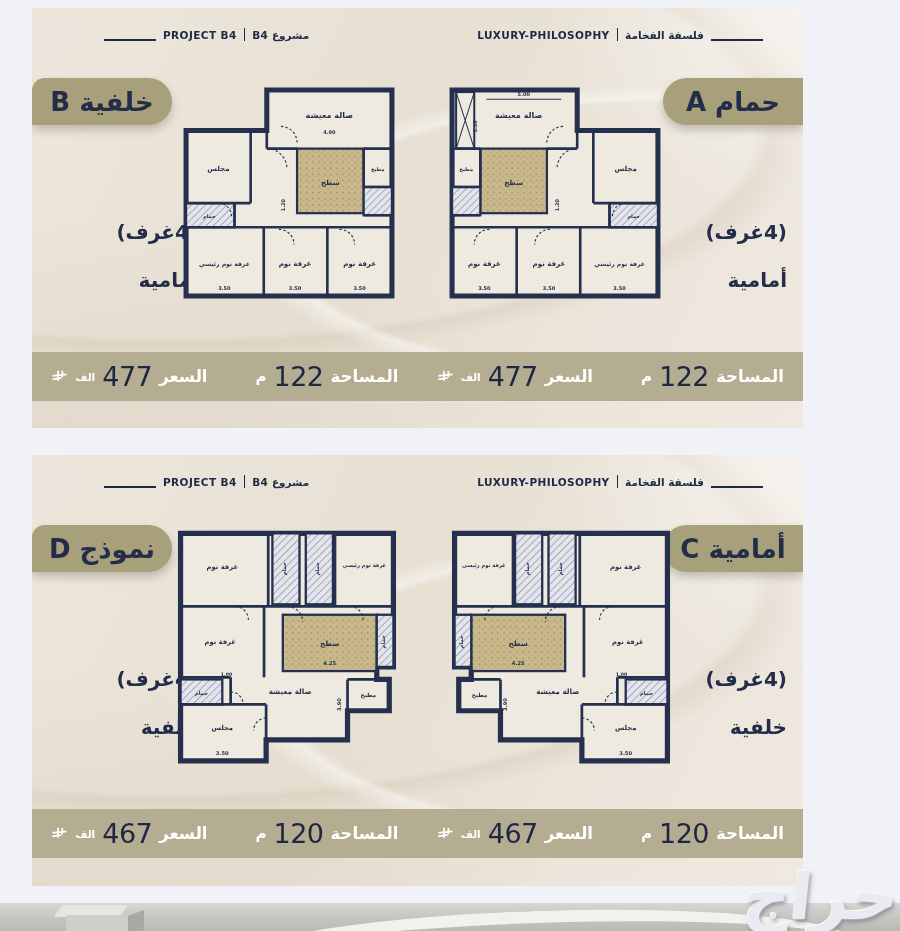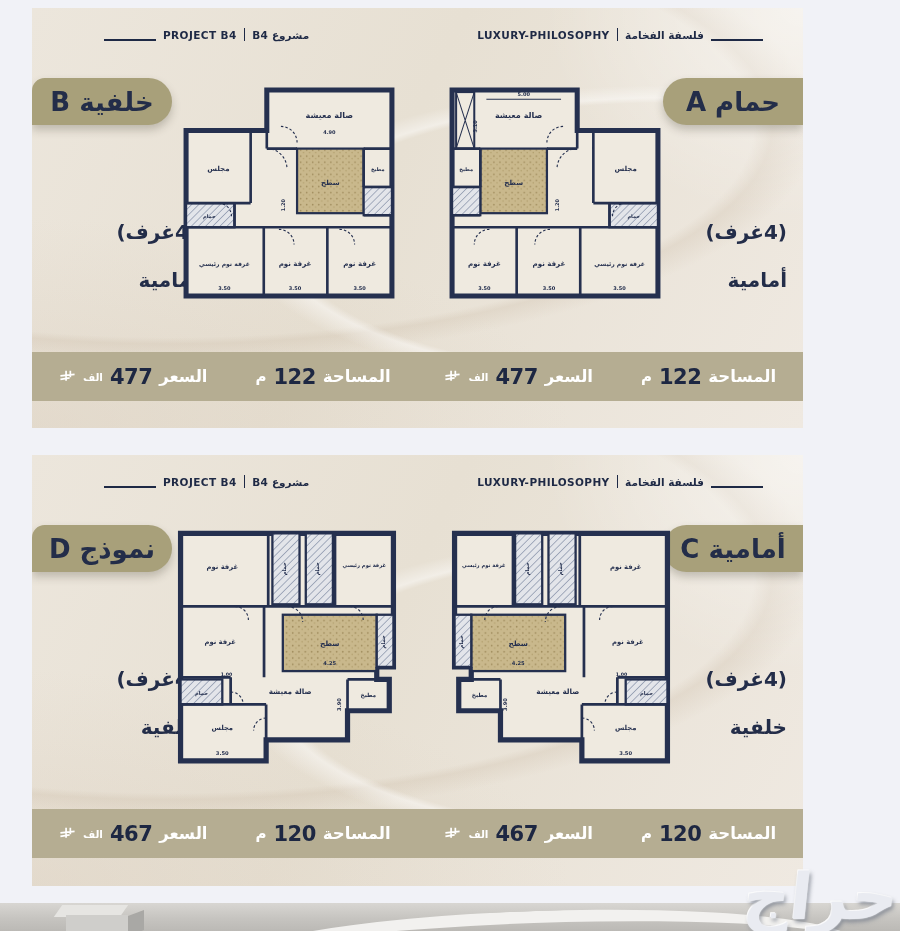--- a/index.html
+++ b/index.html
@@ -41,21 +41,21 @@
   .side-left{left:16px}
   .side-right{right:16px}
   .side.rooms{top:212px;font-size:20px}
   .side.pos{top:260px;font-size:20px}
   
   .bar{position:absolute;left:0;right:0;top:344px;height:49px;background:#b5ad92;display:flex}
   #panel2 .bar{top:354px}
   .bar-half{flex:1;display:flex;direction:rtl;align-items:center;justify-content:center;gap:48px}
   .pair{display:flex;direction:rtl;align-items:center;gap:7px}
   .lbl{color:#fff;font-size:16.5px;font-weight:bold}
-  .num{color:#1d2742;font-size:21px;font-weight:bold;letter-spacing:-.5px}
+  .num{color:#1d2742;font-size:27px;font-weight:normal;letter-spacing:-.5px}
   .small{color:#fff;font-size:10.5px;font-weight:bold}
   .unit{color:#fff;font-size:15px;font-weight:bold}
   .riyal{display:inline-block}
   
   .plan{position:absolute}
   #planB{left:146px;top:74px;width:222px;height:222px}
   #planA{left:412px;top:74px;width:222px;height:222px}
   #planD{left:140px;top:70px;width:230px;height:240px}
   #planC{left:414px;top:70px;width:230px;height:240px}
   .fpfill{fill:#efeae0;stroke:#25304f;stroke-width:5;stroke-linejoin:miter}

